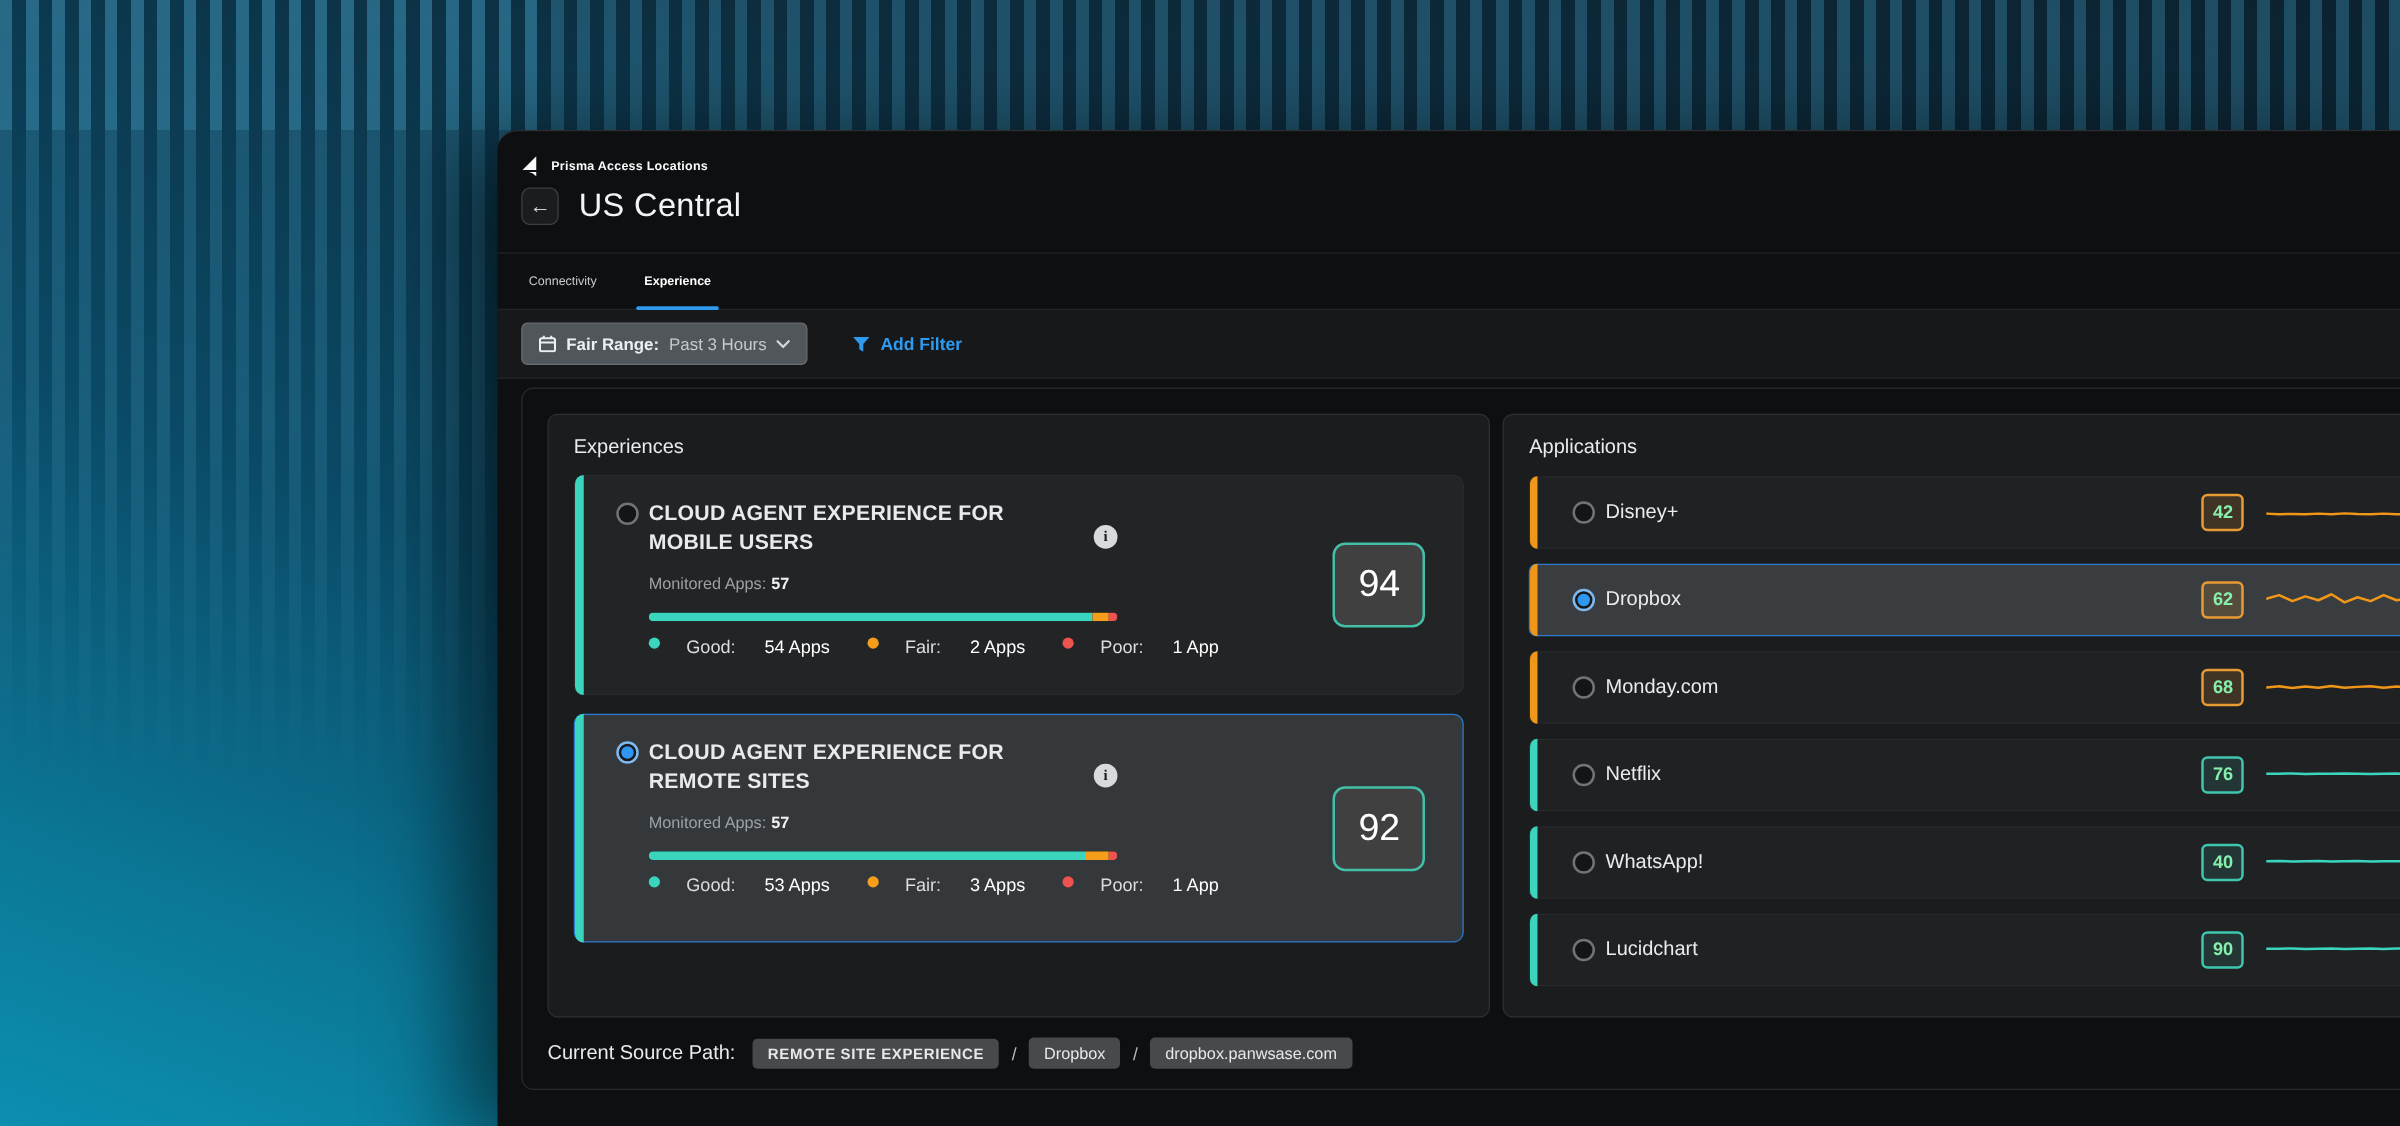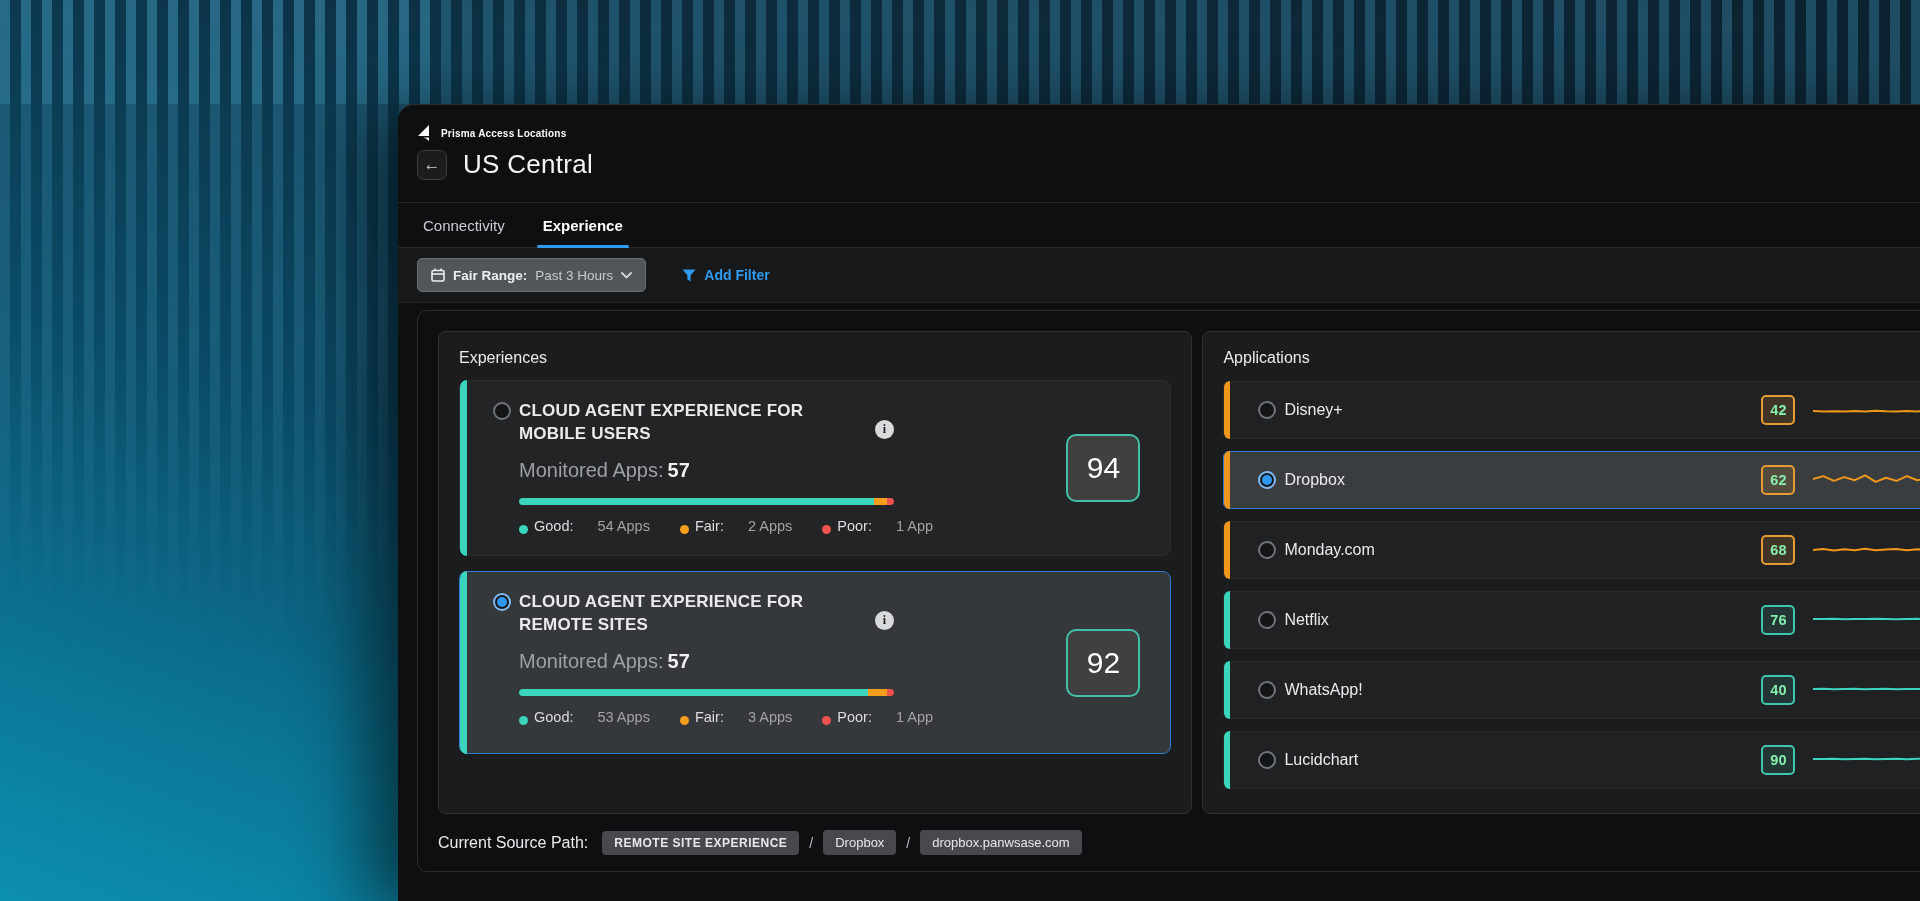--- a/index.html
+++ b/index.html
@@ -20,21 +20,21 @@
     border-top-left-radius:16px;border-top:1px solid #2b2d2f;box-shadow:-30px 12px 70px rgba(0,0,0,.55);}
   .hdr{padding:20px 0 22px 19px;}
   .brand-row{display:flex;align-items:center;gap:8px;color:#FAFBFB;font-size:10px;font-weight:700;letter-spacing:.2px;}
   .title-row{display:flex;align-items:center;gap:16px;margin-top:8px;}
   .back-btn{width:30px;height:30px;border-radius:7px;border:1px solid #3C3E40;background:#1B1C1E;color:#CFD2D4;
     font-size:17px;line-height:28px;text-align:center;padding:0;cursor:pointer;}
   .page-title{margin:0;font-size:26px;font-weight:400;color:#F2F4F5;letter-spacing:.3px;}
   
   .tabs{height:44px;border-top:1px solid #232527;border-bottom:1px solid #232527;display:flex;gap:26px;
     align-items:stretch;padding-left:19px;}
-  .tab{position:relative;display:flex;align-items:center;padding:0 6px;font-size:15px;color:#C9CDD0;cursor:pointer;}
+  .tab{position:relative;display:flex;align-items:center;padding:0 6px;font-size:10px;color:#C9CDD0;cursor:pointer;}
   .tab .tab-underline{display:none;position:absolute;left:0;right:0;bottom:-1px;height:3px;border-radius:2px;background:#2E9BF0;}
   .tab.active{color:#FFFFFF;font-weight:700;}
   .tab.active .tab-underline{display:block;}
   
   .filter-bar{height:54px;background:#17181A;border-bottom:1px solid #232527;display:flex;align-items:center;
     gap:30px;padding-left:19px;}
   .time-pill{display:flex;align-items:center;gap:8px;background:#51565A;border:1px solid #696E72;border-radius:5px;
     height:34px;padding:0 13px;color:#EDEFF0;font-size:13.5px;cursor:pointer;font-family:inherit;}
   .tr-label{font-weight:700;}
   .tr-value{color:#C6CACD;}
@@ -57,31 +57,31 @@
   .card-top{display:flex;gap:8px;}
   .radio{width:18px;height:18px;border-radius:50%;border:2px solid #6F7478;background:#141517;box-sizing:border-box;
     flex:none;position:relative;}
   .card-top .radio{margin-top:3px;}
   .radio.checked{border-color:#7FB9F0;background:#17191B;}
   .radio.checked::after{content:"";position:absolute;inset:2px;border-radius:50%;background:#2F96F2;}
   .exp-title{font-size:17px;font-weight:700;color:#E8EAEB;line-height:23px;width:305px;letter-spacing:.2px;}
   .info-icon{position:absolute;left:415px;top:39px;width:19px;height:19px;border-radius:50%;background:#D8DADC;
     color:#1B1C1E;font-weight:700;font-size:12px;display:flex;align-items:center;justify-content:center;
     font-family:"Liberation Serif",serif;}
-  .meta{margin:14px 0 0 26px;font-size:20px;color:#9CA1A5;}
+  .meta{margin:14px 0 0 26px;font-size:13px;color:#9CA1A5;}
   .meta b{color:#EFF1F2;font-weight:700;margin-left:4px;}
   .bar{margin:16px 0 0 26px;width:375px;height:7px;border-radius:4px;display:flex;overflow:hidden;background:#141516;}
   .seg-good{background:#3BD4BC;}
   .seg-fair{background:#F59E1B;}
   .seg-poor{background:#EF5350;}
   .legend{margin:13px 0 0 26px;display:flex;gap:30px;font-size:14.5px;color:#DADCDE;align-items:center;}
-  .leg-item{display:flex;align-items:flex-end;gap:6px;}
+  .leg-item{display:flex;align-items:flex-start;gap:21px;}
   .dot{width:9px;height:9px;border-radius:50%;flex:none;}
   .dot-good{background:#3BD4BC;} .dot-fair{background:#F59E1B;} .dot-poor{background:#EF5350;}
-  .leg-count{color:#a3a3a3;margin-left:18px;}
+  .leg-count{color:#ffffff;margin-left:2px;}
   .score-box{position:absolute;right:30px;top:50%;transform:translateY(-50%);width:74px;height:68px;border-radius:10px;
     border:2px solid #43BFA7;background:#404040;display:flex;align-items:center;justify-content:center;
     font-size:30px;color:#FFFFFF;box-sizing:border-box;}
   
   .apps{margin-top:14px;display:flex;flex-direction:column;gap:12px;}
   .app-row{position:relative;height:58px;background:#1F2123;border:1px solid #27292B;border-radius:6px;display:flex;
     align-items:center;padding-left:34px;box-sizing:border-box;cursor:pointer;}
   .app-row.selected{background:#3A3D40;border-color:#2C7BD1;}
   .app-accent{position:absolute;left:0;top:-1px;bottom:-1px;width:6px;border-radius:6px 0 0 6px;}
   .app-row.orange .app-accent{background:#F09619;}

